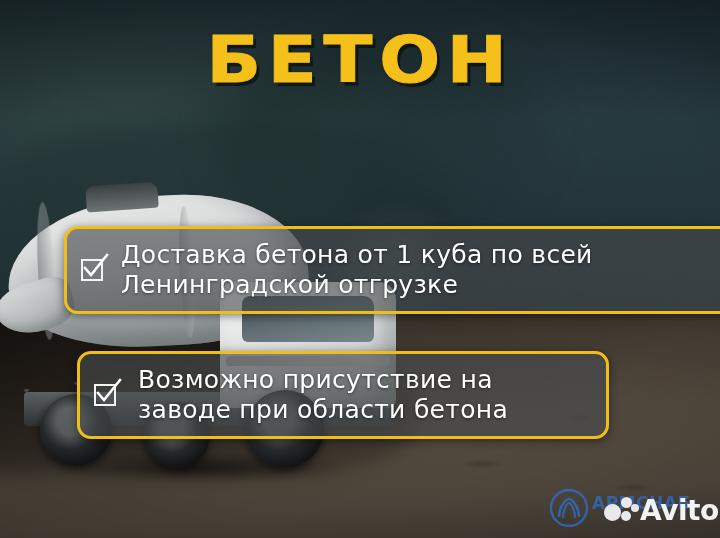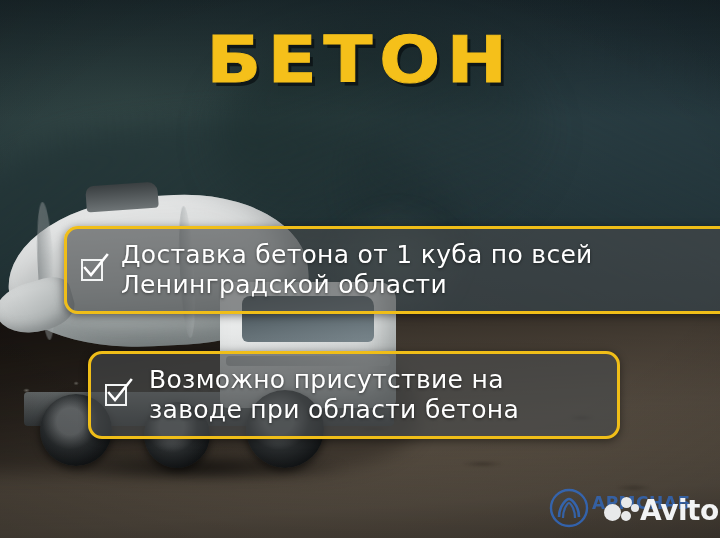--- a/index.html
+++ b/index.html
@@ -169,21 +169,21 @@
   
   .feature{
     position:absolute;display:flex;align-items:center;
     border:3px solid #F0BE18;
     border-radius:14px;
     background:rgba(72,76,78,.62);
     box-shadow:0 2px 8px rgba(0,0,0,.45);
     box-sizing:border-box;
   }
   .feature-1{left:64px;top:226px;width:692px;height:88px;}
-  .feature-2{left:88px;top:351px;width:532px;height:88px;}
+  .feature-2{left:77px;top:351px;width:532px;height:88px;}
 
   .check-icon{
     flex:0 0 auto;margin-left:14px;width:26px;height:26px;position:relative;
   }
   .check-icon .box{
     position:absolute;left:0;top:2px;width:22px;height:22px;
     border:2px solid #f2f4f4;box-sizing:border-box;
   }
   .check-icon svg{position:absolute;left:-1px;top:-4px;overflow:visible;}
 
@@ -267,21 +267,21 @@
 
   <div class="feature feature-1">
     <span class="check-icon">
       <span class="box"></span>
       <svg width="30" height="30" viewBox="0 0 30 30">
         <path d="M5 15 L11 22 L27 2" fill="none" stroke="#ffffff" stroke-width="2.6" stroke-linecap="square" stroke-linejoin="miter"></path>
       </svg>
     </span>
     <span class="feature-text">
       <span>Доставка бетона от 1 куба по всей</span><br>
-      <span>Ленинградской области</span>
+      <span>Ленинградской отгрузке</span>
     </span>
   </div>
 
   <div class="feature feature-2">
     <span class="check-icon">
       <span class="box"></span>
       <svg width="30" height="30" viewBox="0 0 30 30">
         <path d="M5 15 L11 22 L27 2" fill="none" stroke="#ffffff" stroke-width="2.6" stroke-linecap="square" stroke-linejoin="miter"></path>
       </svg>
     </span>

